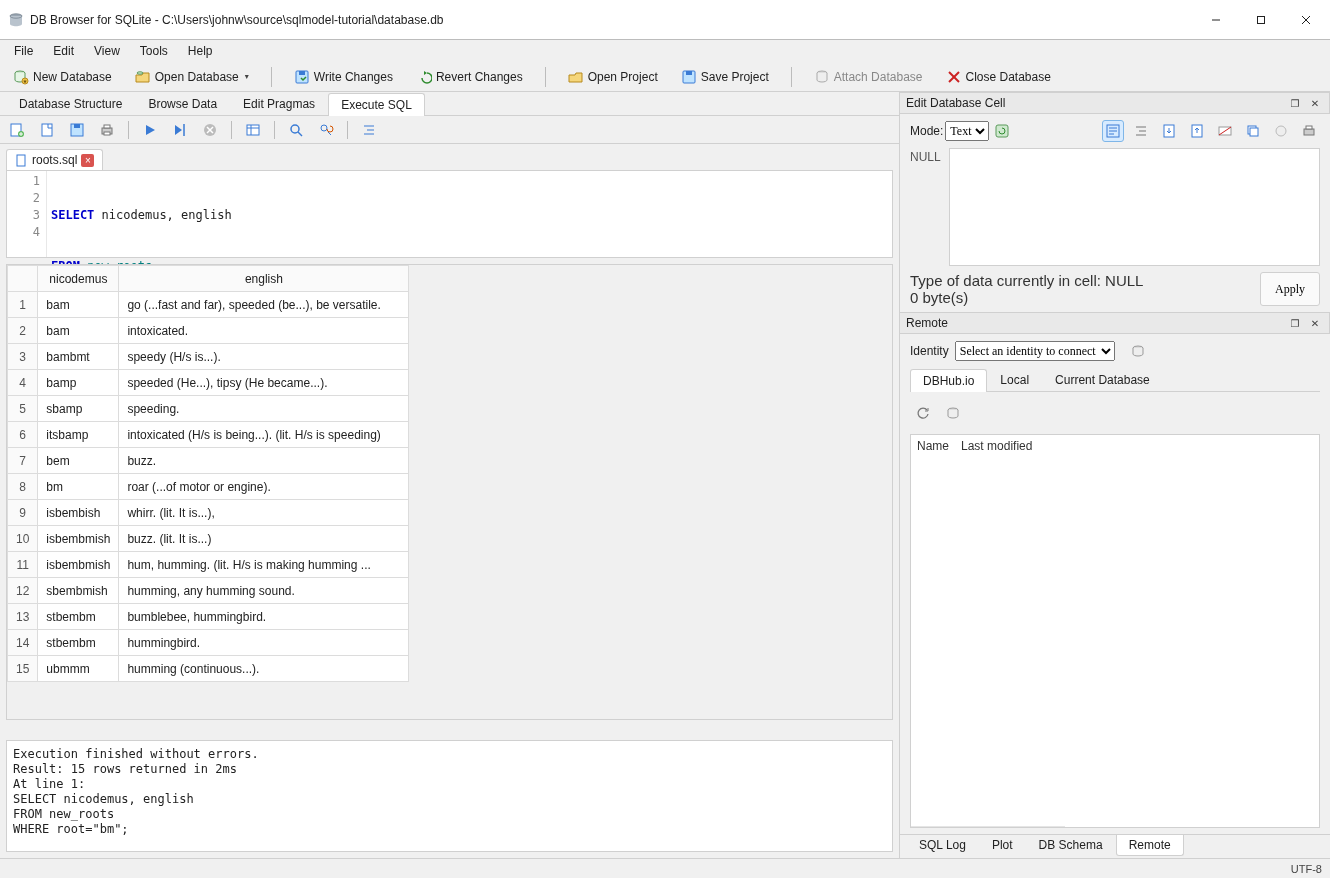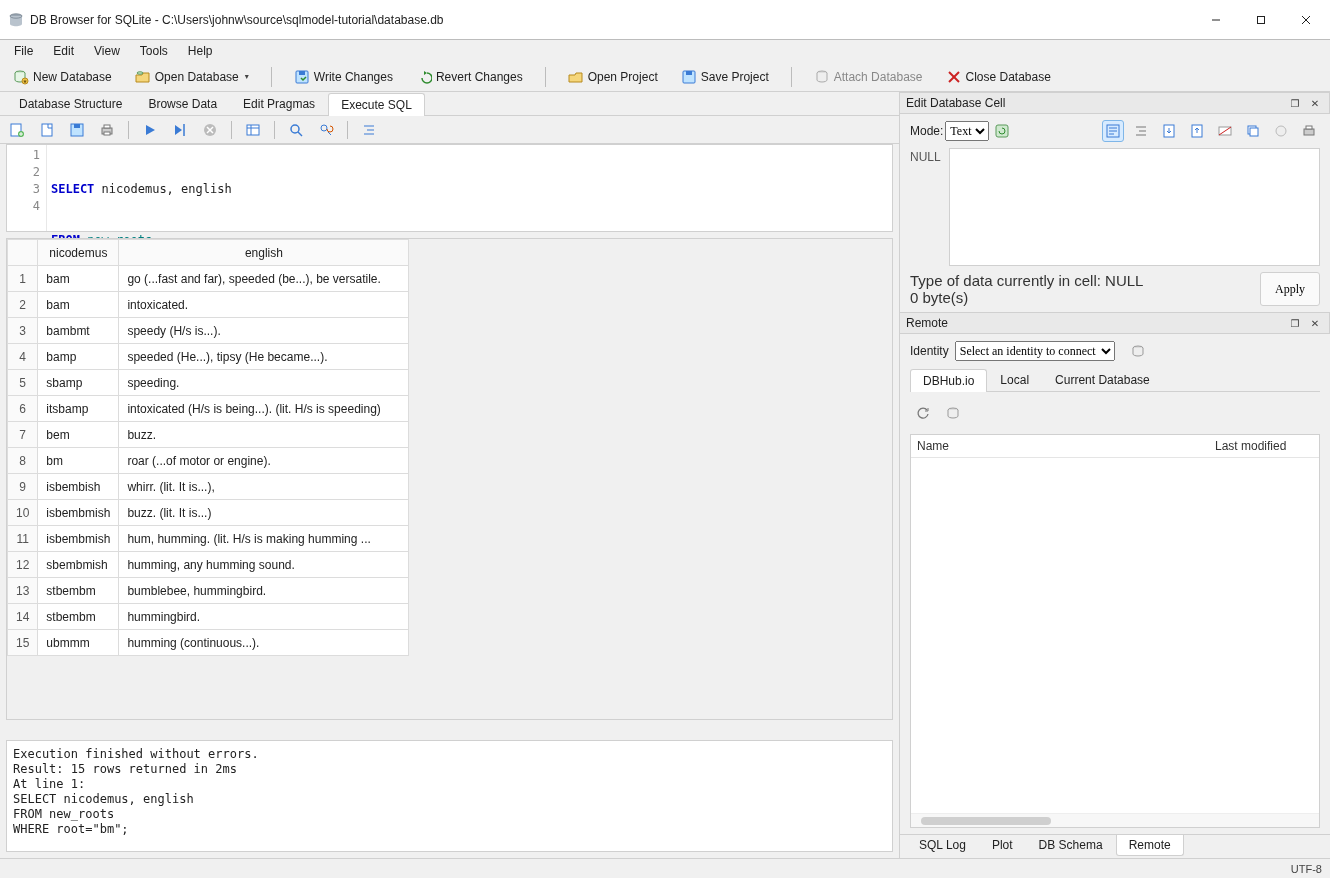--- a/index.html
+++ b/index.html
@@ -107,21 +107,21 @@
   .applyrow .spacer{flex:1;}
   .applyrow button{font:12px "Segoe UI";padding:2px 14px;border:1px solid var(--border-lt);background:#fafafa;border-radius:3px;}
 
   .remote-body{flex:1;display:flex;flex-direction:column;padding:6px 10px;gap:6px;overflow:hidden;}
   .identrow{display:flex;align-items:center;gap:6px;}
   .identrow select{flex:0 0 160px;font:12px "Segoe UI";height:20px;}
   .remtabs{display:flex;border-bottom:1px solid var(--border-lt);}
   .remtab{padding:4px 12px;border:1px solid transparent;border-bottom:none;border-radius:3px 3px 0 0;}
   .remtab.active{background:#fff;border-color:var(--border-lt);position:relative;top:1px;}
   .remtools{display:flex;gap:8px;padding:4px 2px;}
-  .remlist{flex:1;border:1px solid var(--border-lt);background:#fff;display:flex;flex-direction:column;overflow:hidden;}
+  .remlist{flex:1;border:1px solid var(--border-lt);background:#fff;display:flex;flex-direction:row;overflow:hidden;}
   .remlist .hdr{display:flex;border-bottom:1px solid #e5e5e5;font-size:12px;color:#333;}
   .remlist .hdr .h1{flex:1;padding:4px 6px;}
   .remlist .hdr .h2{width:110px;padding:4px 6px;}
   .remlist .body{flex:1;}
   .remlist .sb{height:14px;border-top:1px solid #eee;background:#f7f7f7;position:relative;}
   .remlist .sb .thumb{position:absolute;left:10px;top:3px;height:8px;width:130px;background:#cfcfcf;border-radius:4px;}
 
   
   .bottomtabs{height:24px;display:flex;align-items:flex-start;padding:0 6px;border-top:1px solid var(--border-lt);}
   .btab{padding:3px 12px;border:1px solid transparent;border-top:none;border-radius:0 0 3px 3px;font-size:12px;}
@@ -336,20 +336,31 @@
       <span class="subsep"></span>
       <div class="ibtn">
           <svg width="16" height="16">
             <line x1="3" y1="4" x2="13" y2="4" stroke="#3a7bd5"></line>
             <line x1="6" y1="8" x2="13" y2="8" stroke="#3a7bd5"></line>
             <line x1="3" y1="12" x2="13" y2="12" stroke="#3a7bd5"></line>
           </svg>
         </div>
     </div>
 
+    <div class="filetabs">
+      <div class="filetab">
+        <span>
+            <svg width="13" height="13">
+              <rect x="2" y="1" width="8" height="11" fill="#fff" stroke="#3a7bd5"></rect>
+            </svg>
+          </span>
+        <span>roots.sql</span>
+        <span class="closex">×</span>
+      </div>
+    </div>
 
     <div class="editor">
       <div class="gutter">
         <div>1</div>
           <div>2</div>
           <div>3</div>
           <div>4</div>
       </div>
       <div class="code">
         <div class="line"><span class="kw">SELECT</span><span> nicodemus, english</span></div>

